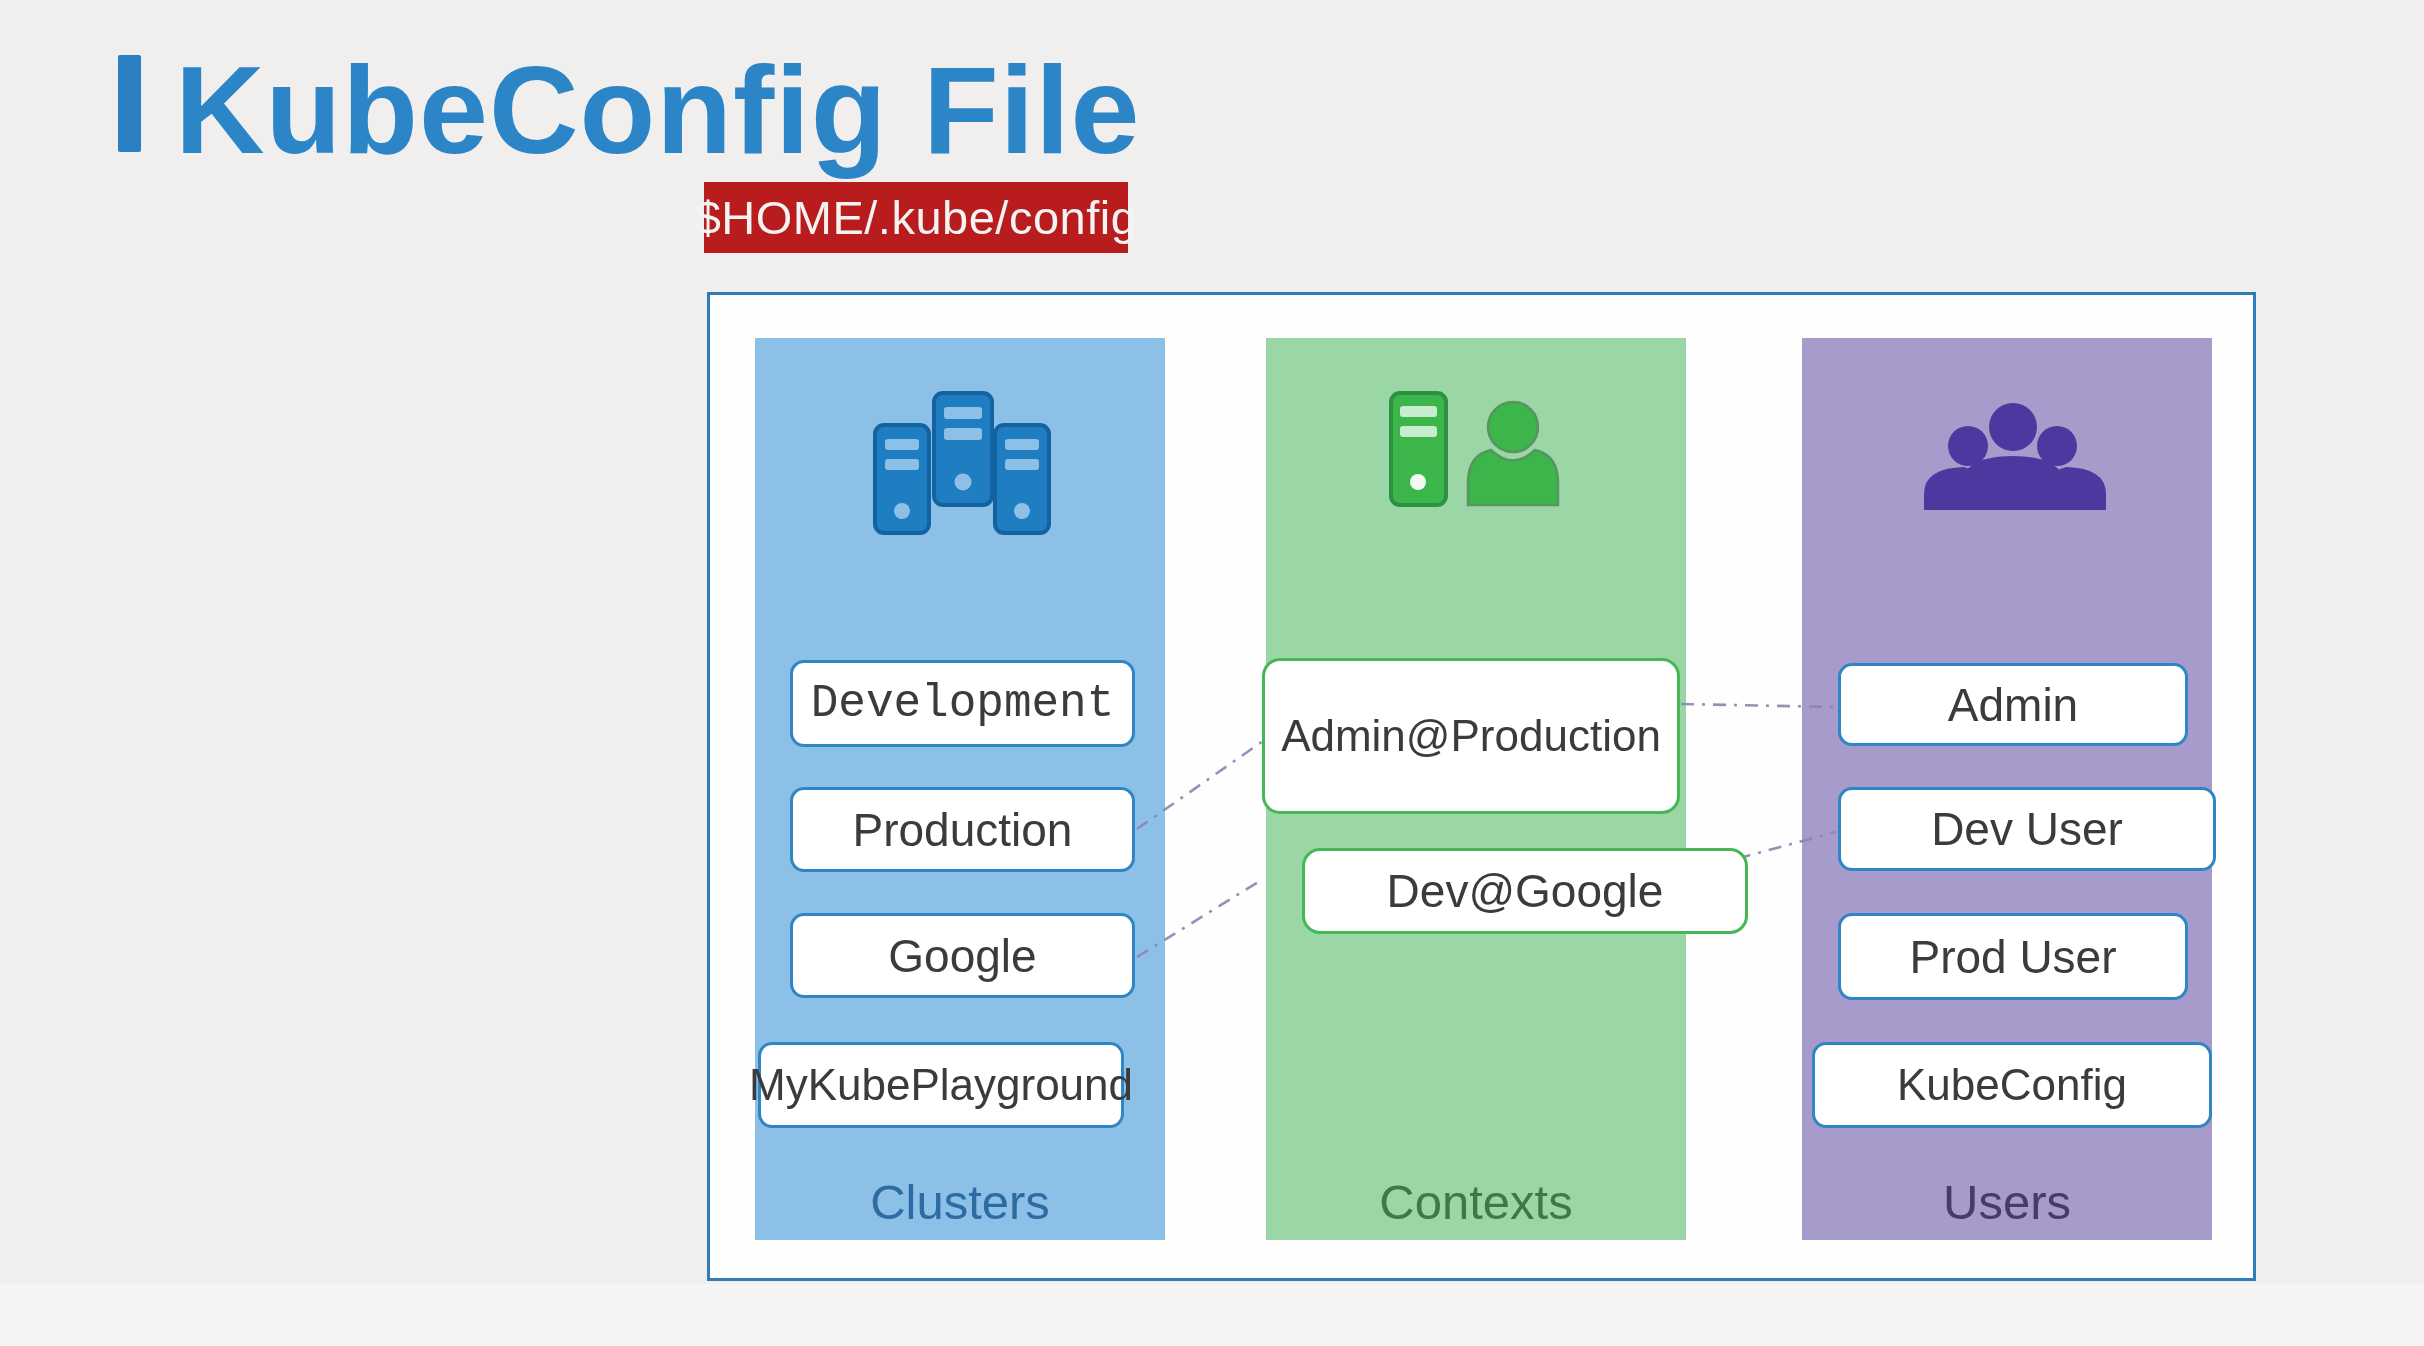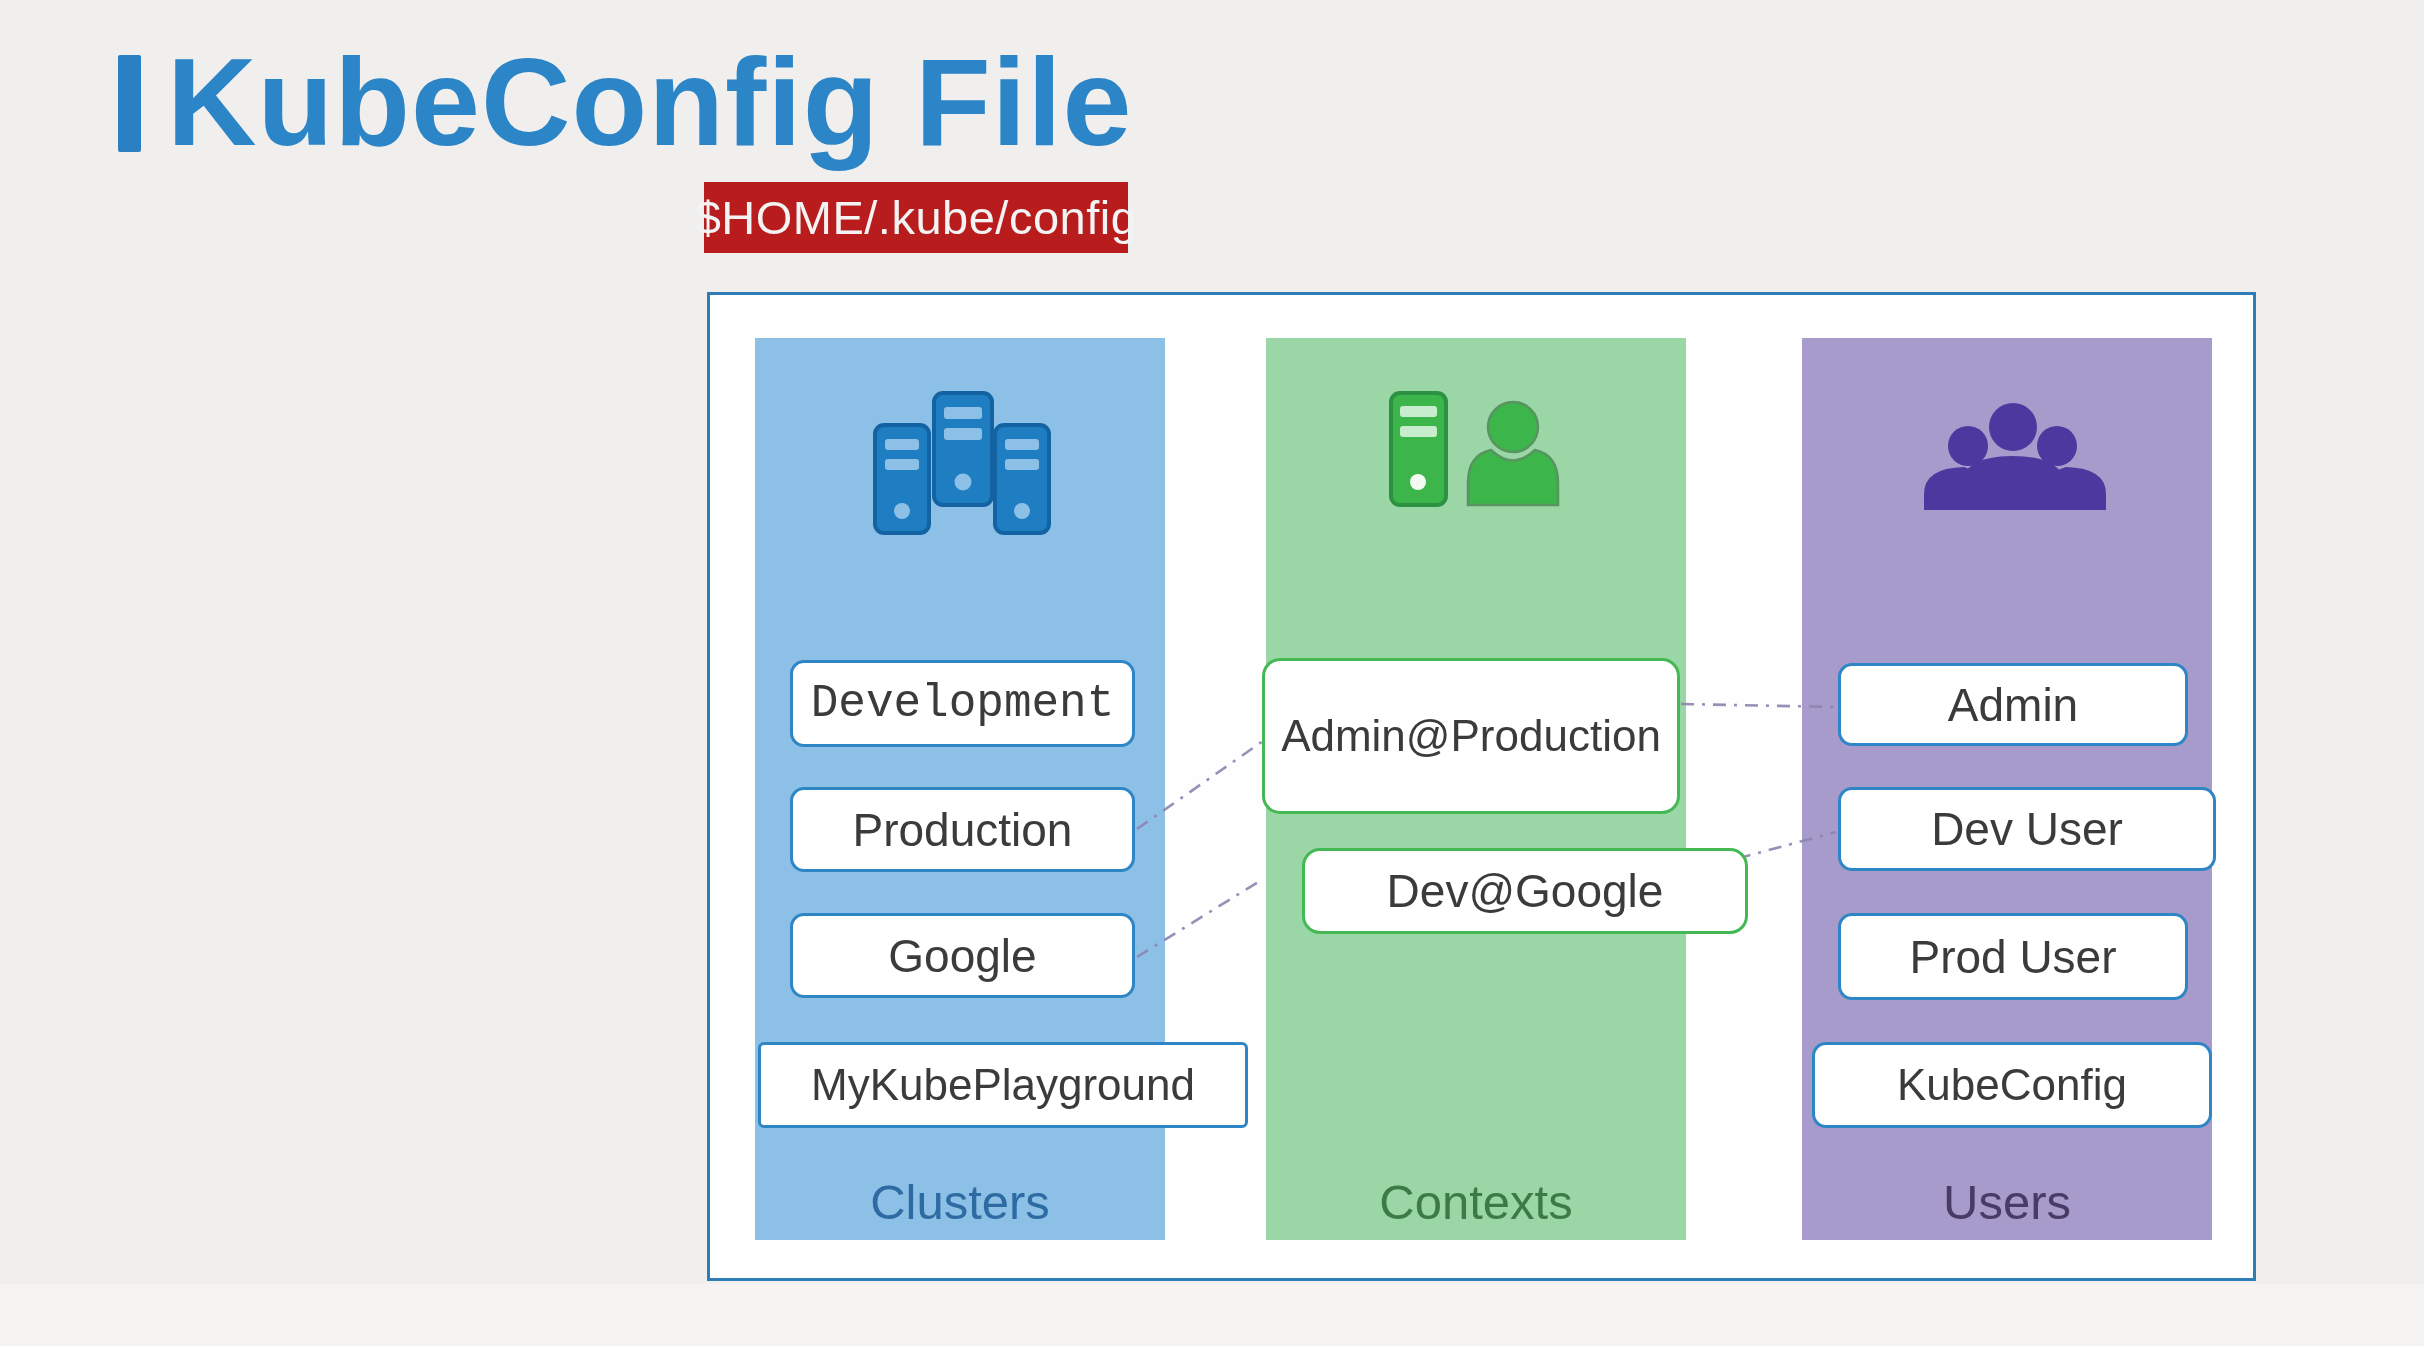--- a/index.html
+++ b/index.html
@@ -6,21 +6,21 @@
   body{
     width:2424px;height:1346px;
     background:#f0efee;
     font-family:"Liberation Sans", sans-serif;
     position:relative;overflow:hidden;
   }
   .abs{position:absolute;}
 
   
   .title-accent{left:118px;top:55px;width:23px;height:97px;background:#2b7fc3;border-radius:2px;}
-  .title{left:163px;top:36px;margin:4px;font-size:124px;line-height:1;font-weight:700;
+  .title{left:163px;top:36px;margin:12px;font-size:124px;line-height:1;font-weight:700;
          color:#2b85c7;letter-spacing:1px;white-space:nowrap;}
 
   
   .badge{left:704px;top:182px;width:424px;height:71px;background:#b91c1c;
          color:#f3f3f3;font-size:47px;display:flex;align-items:center;justify-content:center;
          letter-spacing:0.5px;}
 
   
   .outer-box{left:707px;top:292px;width:1549px;height:989px;background:#fefefe;
              border:3px solid #2f7db6;box-sizing:border-box;}
@@ -35,21 +35,21 @@
   .node{background:#ffffff;border-radius:14px;box-sizing:border-box;
         display:flex;align-items:center;justify-content:center;
         font-size:46px;color:#3b3b3b;white-space:nowrap;}
   .node.blue{border:3px solid #2e86c5;}
   .node.green{border:3px solid #44b854;border-radius:18px;}
   .node.small-text{font-size:44px;}
 
   .n-development{left:790px;top:660px;width:345px;height:87px;font-family:Liberation Mono, monospace;}
   .n-production{left:790px;top:787px;width:345px;height:85px;}
   .n-google{left:790px;top:913px;width:345px;height:85px;}
-  .n-mykubeplayground{left:758px;top:1042px;width:490px;height:86px;border-radius:6px;}
+  .n-mykubeplayground{left:758px;top:1042px;width:366px;height:86px;}
   .n-adminproduction{left:1262px;top:658px;width:418px;height:156px;}
   .n-devgoogle{left:1262px;top:848px;width:446px;height:86px;margin-left:40px;}
   .n-admin{left:1838px;top:663px;width:350px;height:83px;}
   .n-devuser{left:1838px;top:787px;width:378px;height:84px;}
   .n-produser{left:1838px;top:913px;width:350px;height:87px;}
   .n-mykubeadmin{left:1812px;top:1042px;width:400px;height:86px;}
 
   
   .col-label{top:1172px;height:60px;display:flex;align-items:center;justify-content:center;
              font-size:49px;font-weight:400;}

